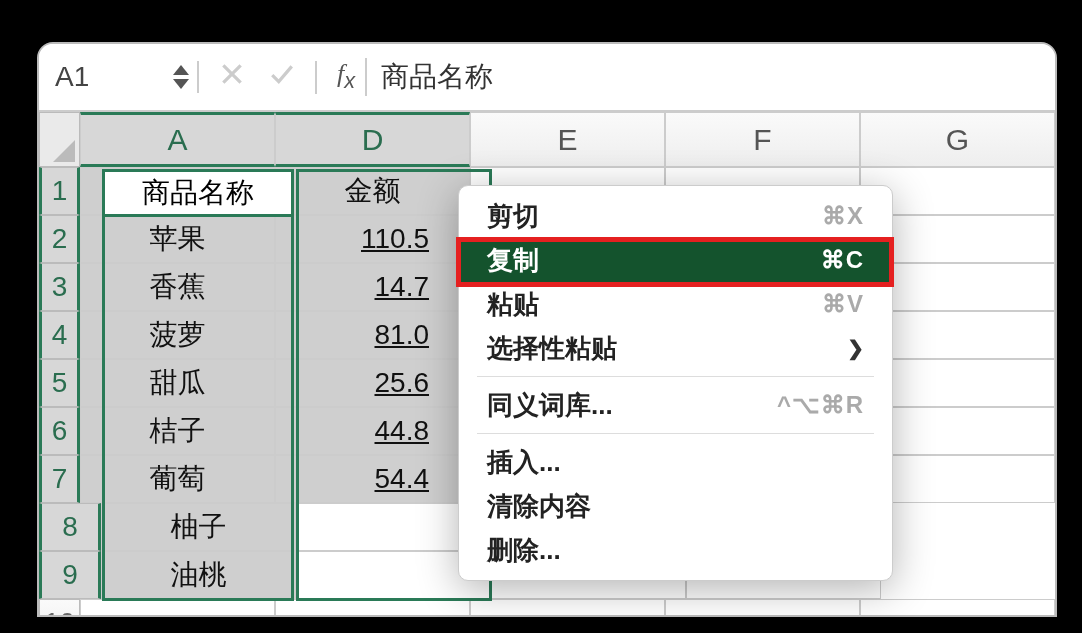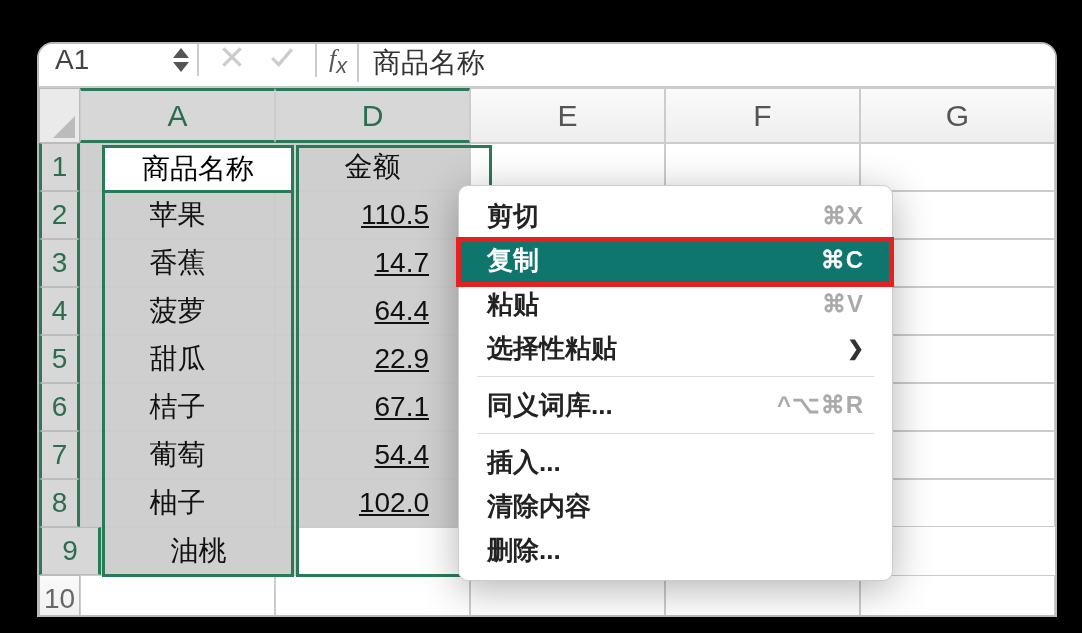--- a/index.html
+++ b/index.html
@@ -1,32 +1,32 @@
 <!DOCTYPE html>
 <html><head>
   <meta charset="utf-8">
   <style>
     * { box-sizing: border-box; margin: 0; padding: 0; font-family: -apple-system, "Helvetica Neue", Arial, sans-serif; }
     body { background: #000; width: 1082px; height: 633px; overflow: hidden; }
     .window { position: absolute; left: 37px; top: 42px; width: 1020px; height: 575px; background: #fff; border-radius: 16px 16px 0 0; overflow: hidden; border: 2px solid #bbb; }
     
     
-    .formula-bar { display: flex; align-items: flex-start; height: 44px; border-bottom: 2px solid #ccc; background: #fff; }
+    .formula-bar { display: flex; align-items: center; height: 68px; border-bottom: 2px solid #ccc; background: #fff; }
     .name-box { width: 160px; display: flex; align-items: center; justify-content: space-between; padding: 0 8px 0 16px; border-right: 2px solid #ccc; font-size: 28px; color: #444; }
     .name-box .label { flex: 1; }
     .stepper { display: flex; flex-direction: column; gap: 0px; margin-left: 8px; }
     .stepper .up, .stepper .down { width: 0; height: 0; border-left: 8px solid transparent; border-right: 8px solid transparent; cursor: pointer; }
     .stepper .up { border-bottom: 10px solid #555; margin-bottom: 4px;}
     .stepper .down { border-top: 10px solid #555; }
     .fb-btns { display: flex; align-items: center; gap: 24px; padding: 0 20px; border-right: 2px solid #ccc; }
     .fb-btns span { font-size: 28px; color: #bbb; font-weight: 300; }
     .fb-btns svg { width: 26px; height: 26px; }
     .fx { font-style: italic; font-family: "Times New Roman", serif; font-size: 26px; color: #555; }
     .formula-input { flex: 1; display: flex; align-items: center; padding: 0 14px; font-size: 28px; color: #333; border-left: 2px solid #ccc; margin-left:-2px}
-    .formula-label { padding: 0 12px; display:flex; align-items:center;}
+    .formula-label { padding: 0 12px; display:flex; align-items:center;margin-left:8px;}
     
     
     .grid-area { position: relative; }
     .col-headers { display: flex; height: 55px; background: #f5f5f5; }
     .corner { width: 62px; background: #eaeaea; border: 1px solid #bbb; display:flex; align-items:flex-end; justify-content:flex-end; padding:4px;}
     .corner::before { content:''; width:0; height:0; border-left: 22px solid transparent; border-bottom: 22px solid #bbb;}
     .col-h { flex: 0 0 195px; display: flex; align-items: center; justify-content: center; font-size: 30px; color: #555; border: 1px solid #ccc; background: linear-gradient(#fafafa,#eee); font-weight:300;}
     .col-h.sel { background: #d7d7d7; color: #2a6d4f; border-top: 3px solid #2a7a57; border-bottom: 3px solid #2a7a57;}
     
     .rows { }
@@ -41,21 +41,21 @@
     
     .sel-border { position:absolute; border: 3px solid #2a7a57; pointer-events:none; }
     .sel-outer { left: 63px; top: 57px; width: 192px; height: 432px; }
     .sel-inner-d { position:absolute; left: 257px; top: 57px; width:196px; height:432px; border:3px solid #2a7a57; pointer-events:none;}
     .active-cell { position:absolute; left: 63px; top:57px; width: 192px; height: 48px; border: 3px solid #2a7a57; background: #fff; display:flex; align-items:center; justify-content:center; font-size:28px; pointer-events:none;}
     
     
     .context-menu { position: absolute; left: 458px; top: 185px; width: 435px; background: #fff; border-radius: 10px; box-shadow: 0 8px 40px rgba(0,0,0,0.3); padding: 8px 0; border:1px solid #ccc;}
     .menu-item { display: flex; align-items: center; justify-content: space-between; height: 44px; padding: 0 28px; font-size: 26px; color: #222; cursor: pointer; font-weight: bold; }
     .menu-item .shortcut { color: #aaa; letter-spacing: 1px; font-size: 24px;}
-    .menu-item.highlighted { background: #0f766e; color: #fff; border-radius:0; position:relative;}
+    .menu-item.highlighted { background: #14532d; color: #fff; border-radius:0; position:relative;}
     .menu-item.highlighted .shortcut { color: #fff; }
     .menu-sep { height: 1px; background: #ddd; margin: 6px 18px; }
     .submenu-arrow { font-size: 20px; color: #333;}
     .red-box { position:absolute; left: 456px; top: 237px; width: 438px; height: 50px; border: 5px solid #e52020; pointer-events:none; z-index:10;}
   </style>
 </head>
 <body>
 
 <div class="window">
 
@@ -116,53 +116,52 @@
     <div class="row-h ">3</div>
     <div class="cell sel c-center">香蕉</div>
     <div class="cell sel c-right" style="padding-right:40px">14.7</div>
     <div class="cell"></div>
     <div class="cell"></div>
     <div class="cell"></div>
   </div>
         <div class="row">
     <div class="row-h ">4</div>
     <div class="cell sel c-center">菠萝</div>
-    <div class="cell sel c-right" style="padding-right:40px">64.4</div>
+    <div class="cell sel c-right" style="padding-right:40px">81.0</div>
     <div class="cell"></div>
     <div class="cell"></div>
     <div class="cell"></div>
   </div>
         <div class="row">
     <div class="row-h ">5</div>
     <div class="cell sel c-center">甜瓜</div>
-    <div class="cell sel c-right" style="padding-right:40px">22.9</div>
+    <div class="cell sel c-right" style="padding-right:40px">25.6</div>
     <div class="cell"></div>
     <div class="cell"></div>
     <div class="cell"></div>
   </div>
         <div class="row">
     <div class="row-h ">6</div>
     <div class="cell sel c-center">桔子</div>
-    <div class="cell sel c-right" style="padding-right:40px">67.1</div>
+    <div class="cell sel c-right" style="padding-right:40px">44.8</div>
     <div class="cell"></div>
     <div class="cell"></div>
     <div class="cell"></div>
   </div>
         <div class="row">
     <div class="row-h ">7</div>
     <div class="cell sel c-center">葡萄</div>
     <div class="cell sel c-right" style="padding-right:40px">54.4</div>
     <div class="cell"></div>
     <div class="cell"></div>
     <div class="cell"></div>
   </div>
         <div class="row">
     <div class="row-h ">8</div>
     <div class="cell sel c-center">柚子</div>
-    <div class="cell sel c-right" style="padding-right:40px">102.0</div>
     <div class="cell"></div>
     <div class="cell"></div>
     <div class="cell"></div>
   </div>
         <div class="row">
     <div class="row-h ">9</div>
     <div class="cell sel c-center">油桃</div>
     <div class="cell"></div>
     <div class="cell"></div>
     <div class="cell"></div>

